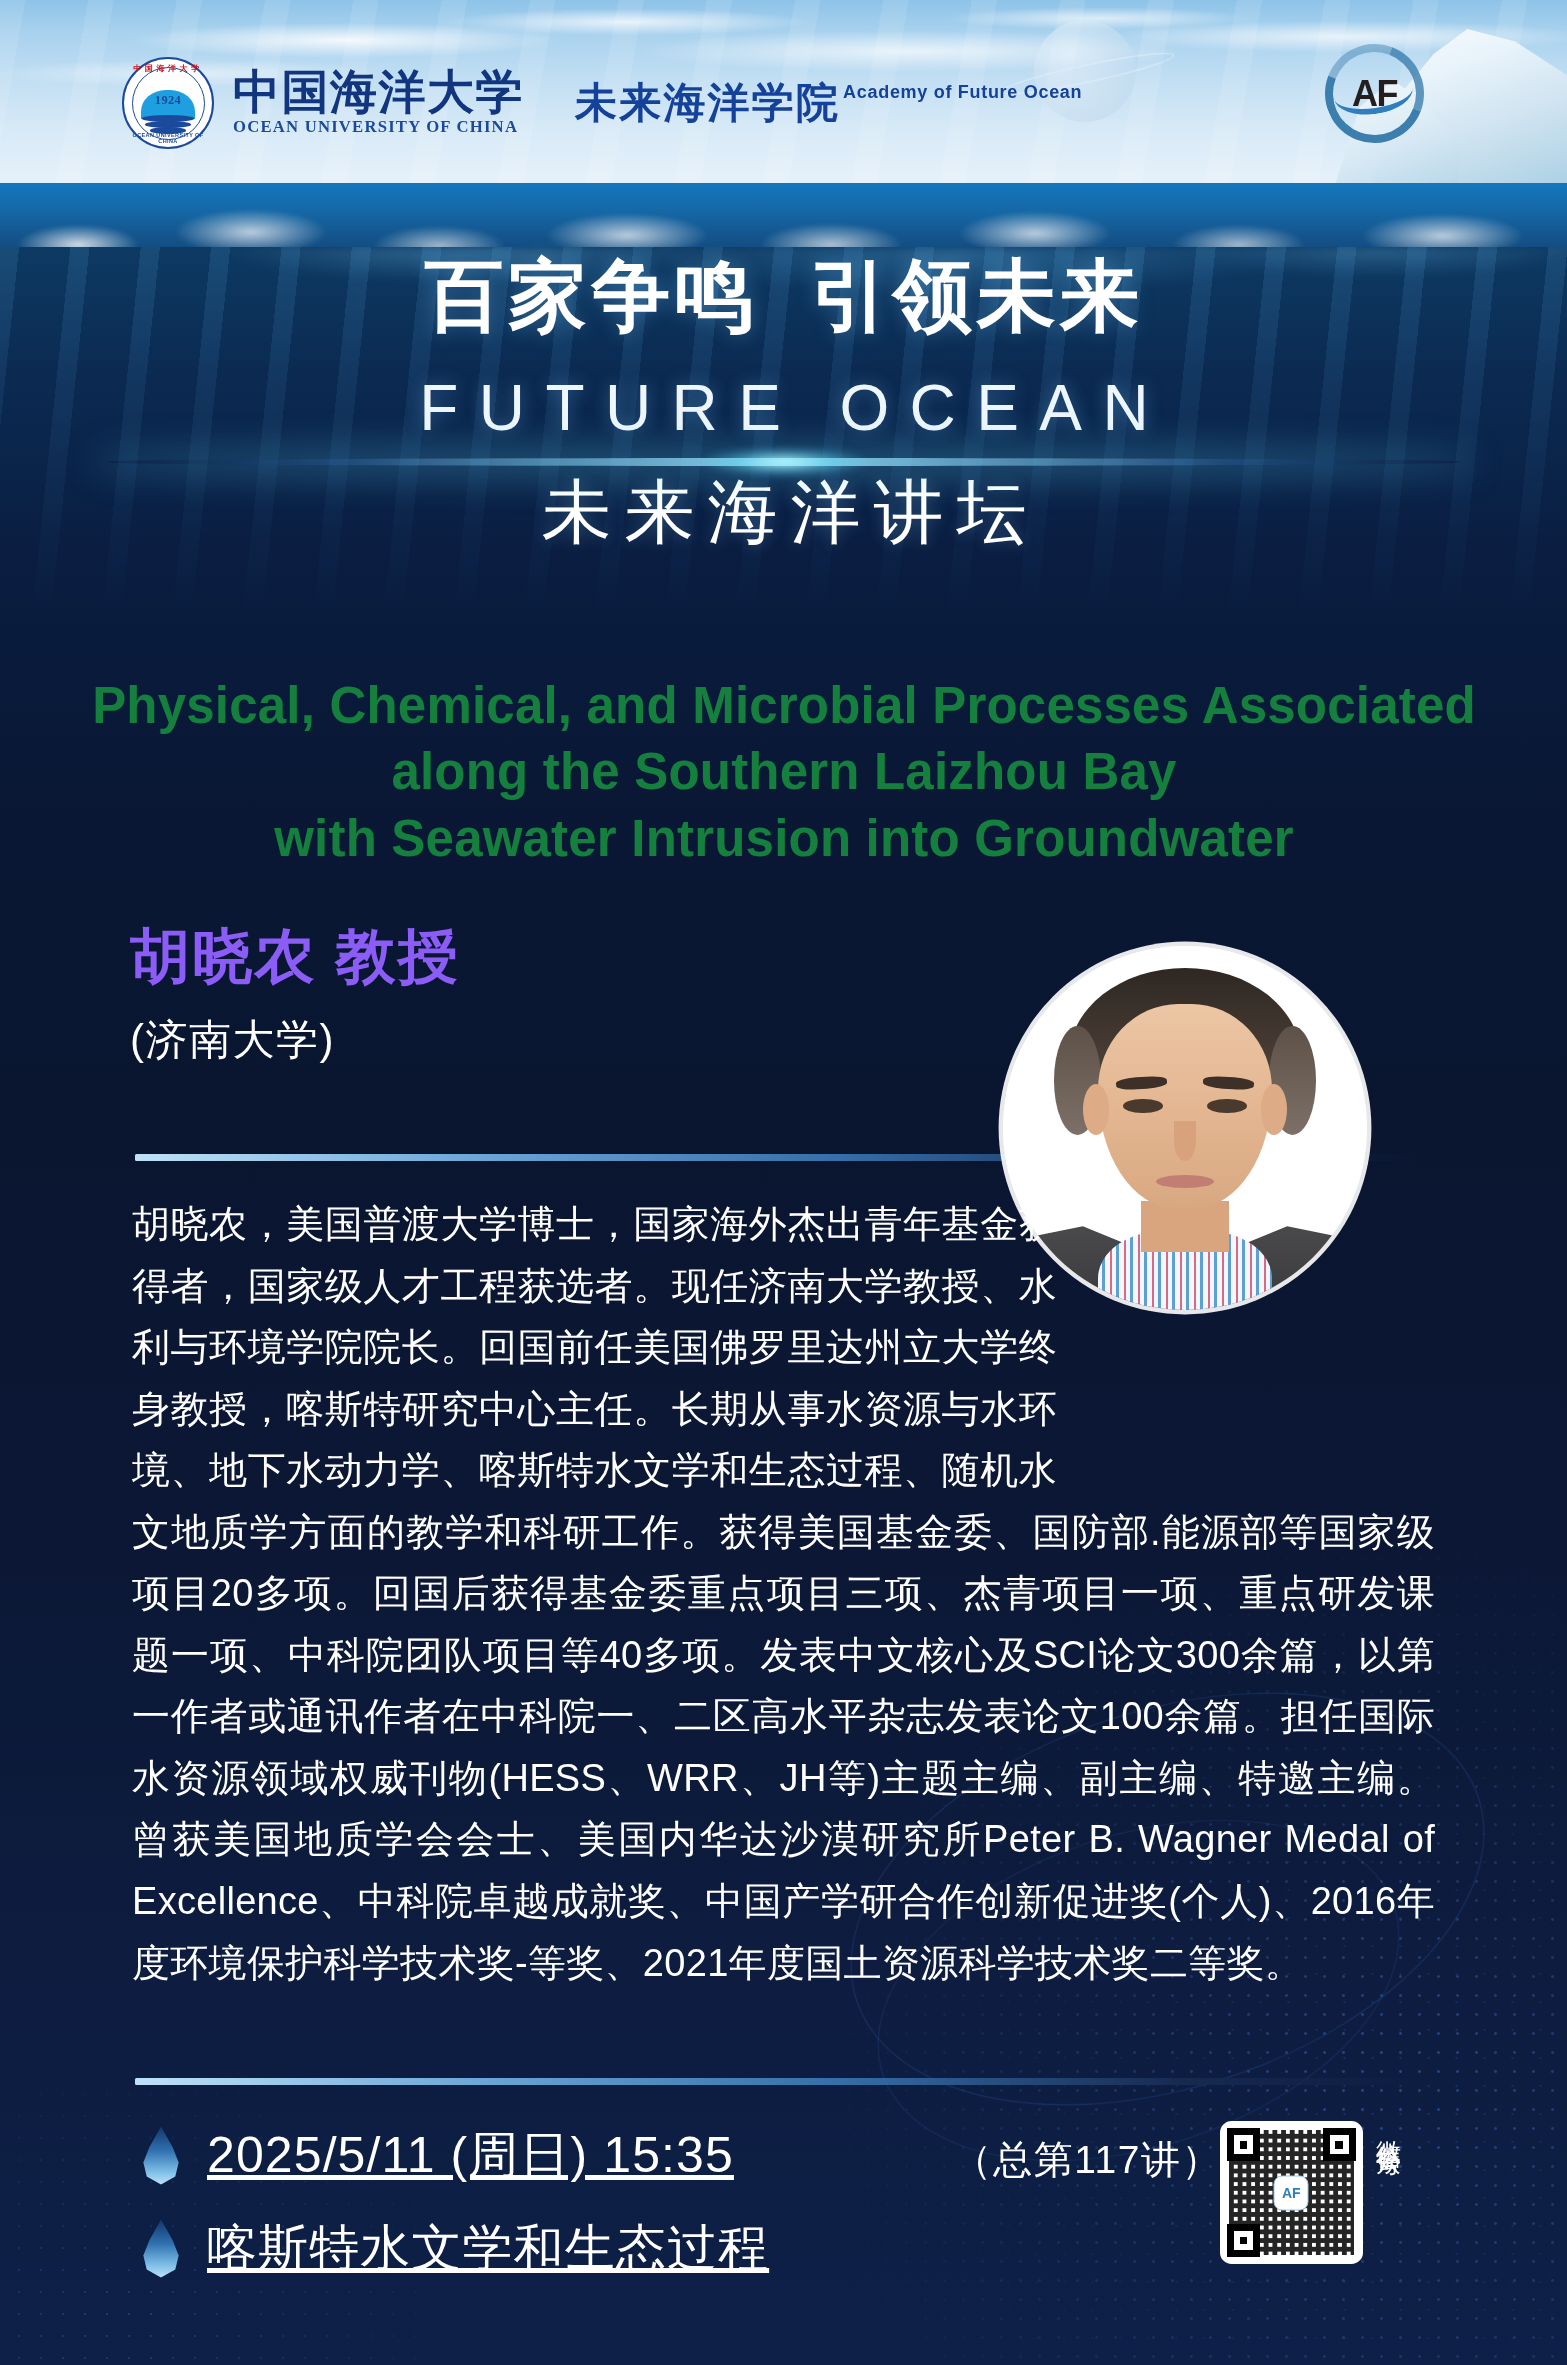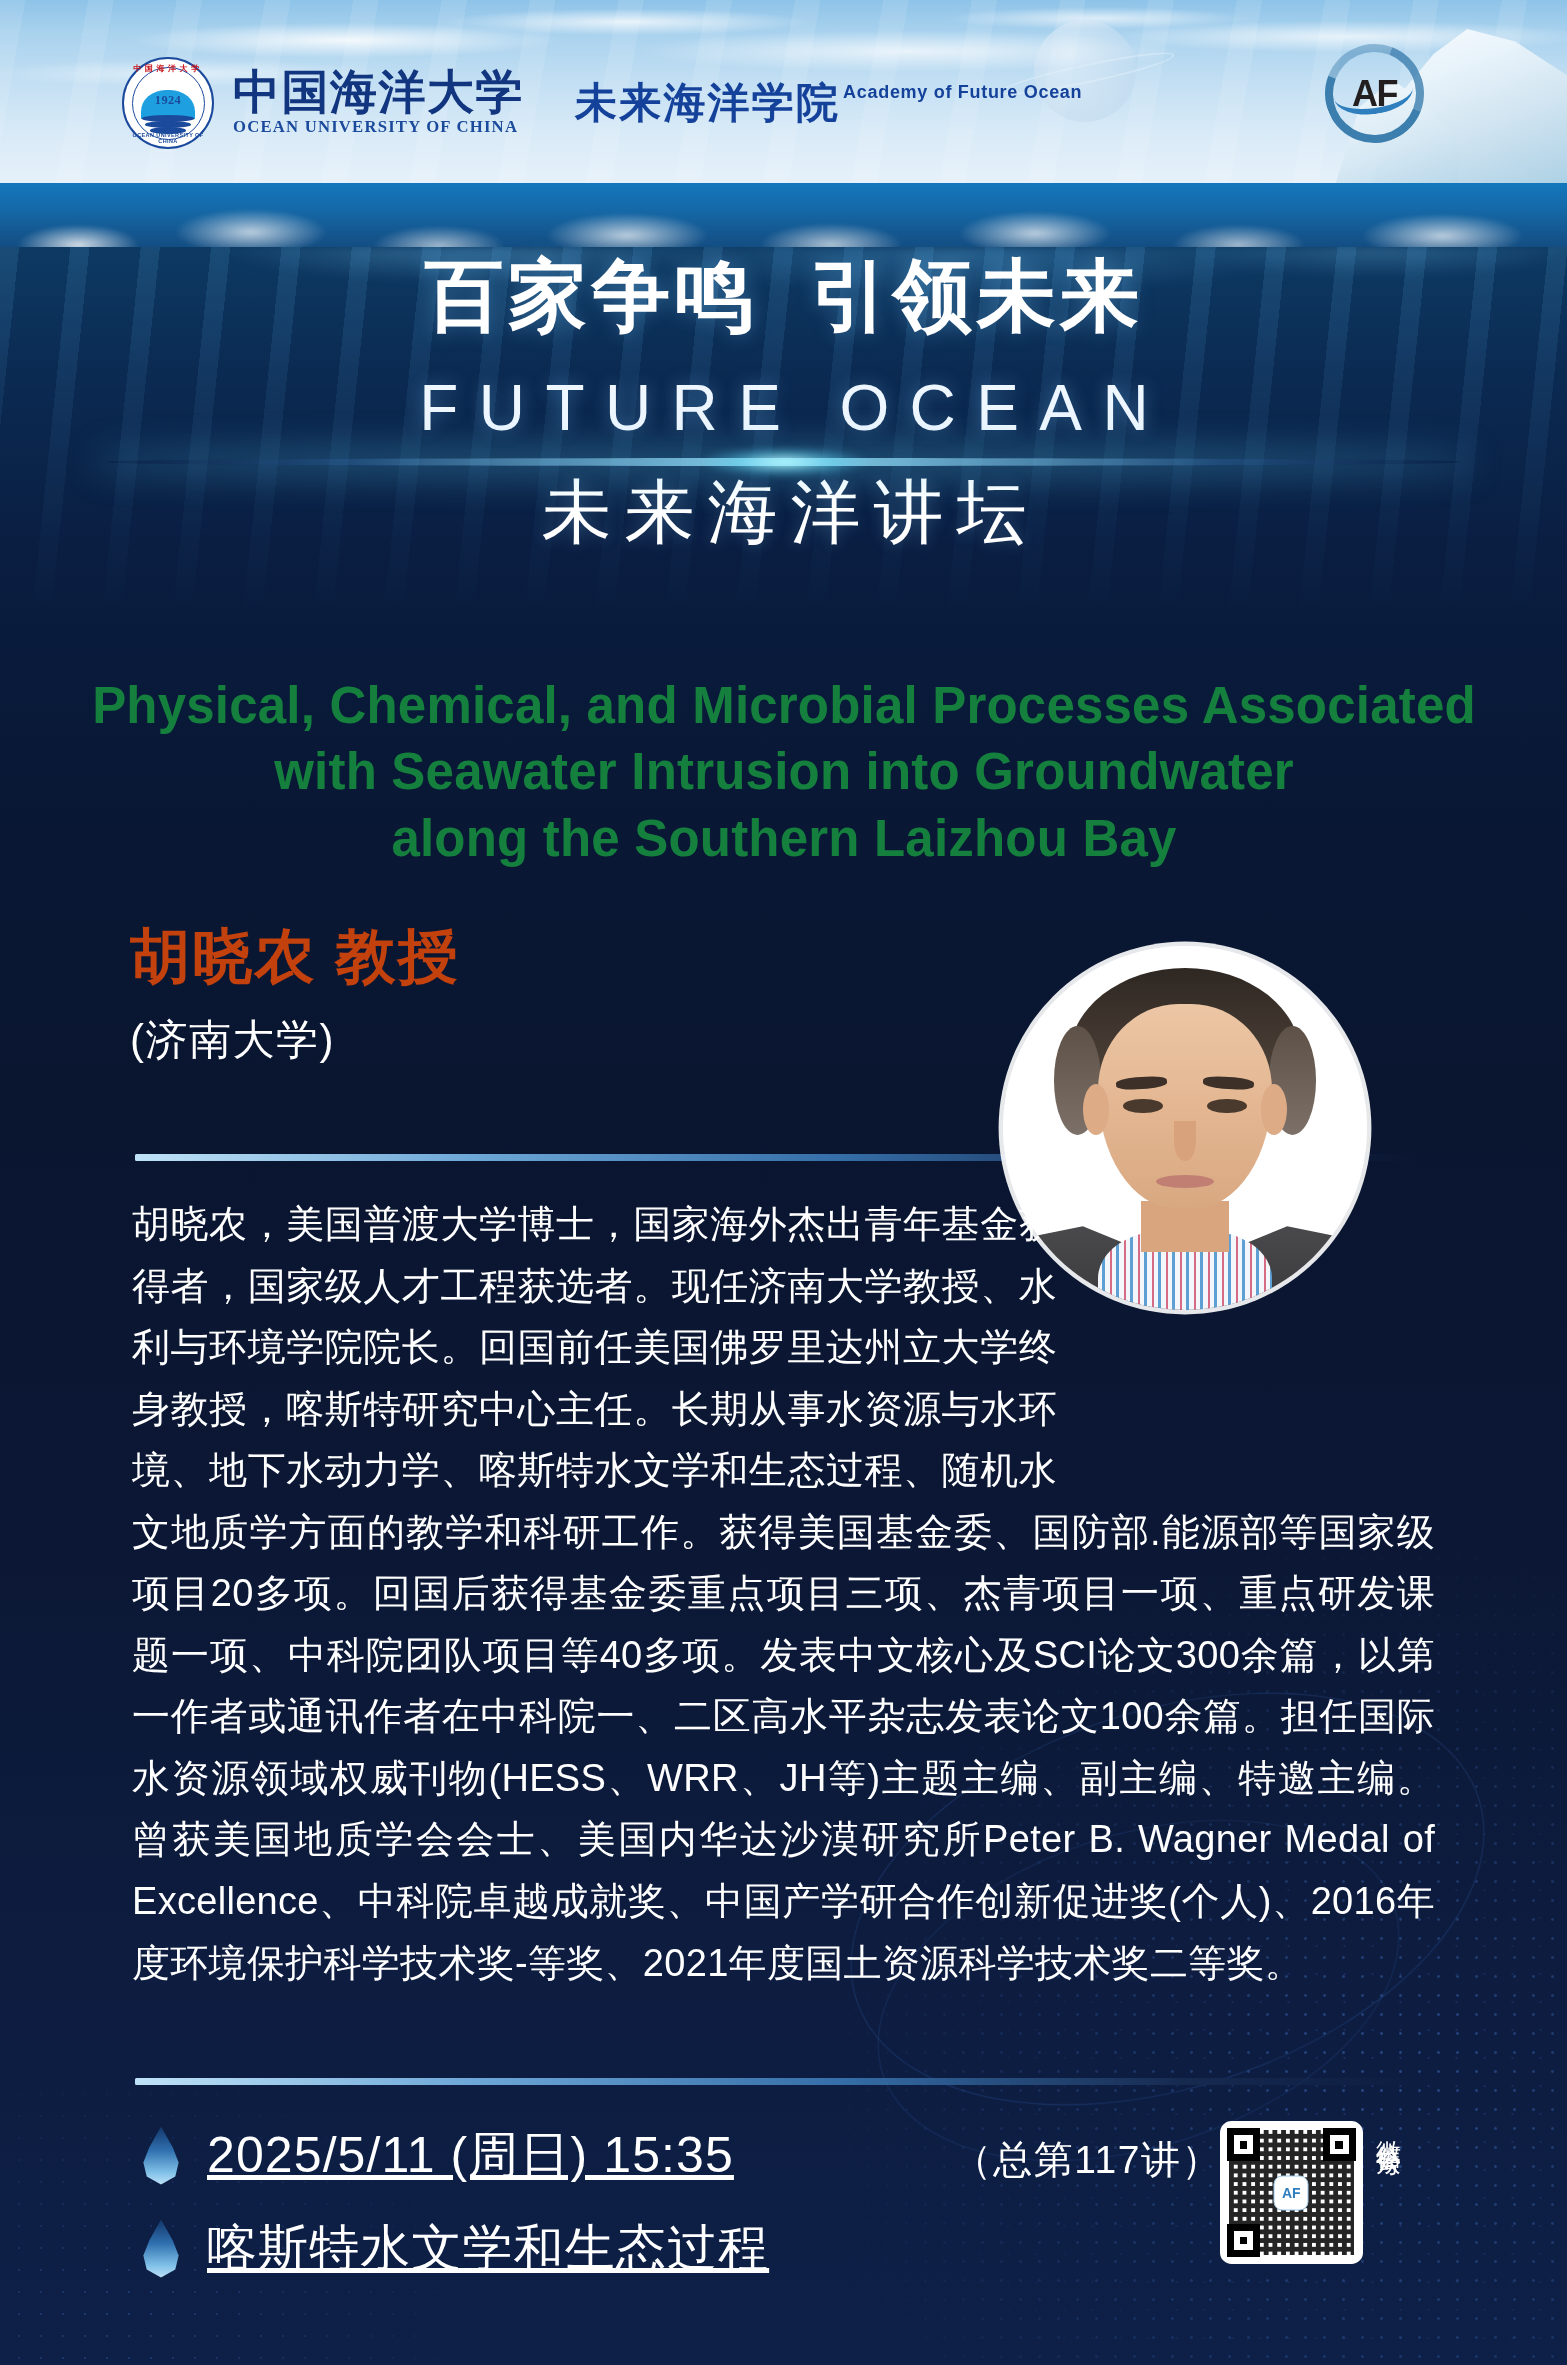--- a/index.html
+++ b/index.html
@@ -236,21 +236,21 @@
   
   .talk-title{
     position:absolute;left:29px;top:673px;width:1510px;z-index:15;text-align:center;
     color:#15803d;font-size:51px;font-weight:600;line-height:1.30;letter-spacing:0.2px;
     font-family:"Liberation Sans","DejaVu Sans",sans-serif;
   }
   .talk-title .ln{display:block;}
 
   
   .speaker-block{position:absolute;left:130px;top:924px;z-index:15;}
-  .speaker-name{color:#c2410c;font-size:60px;font-weight:700;letter-spacing:2.2px;line-height:1.1;text-align:right;}
+  .speaker-name{color:#8b5cf6;font-size:60px;font-weight:700;letter-spacing:2.2px;line-height:1.1;text-align:right;}
   .speaker-affil{margin-top:22px;color:#ffffff;font-size:42px;font-weight:400;letter-spacing:1.5px;}
 
   .portrait{
     position:absolute;left:1003px;top:946px;width:364px;height:364px;z-index:16;
     border-radius:50%;overflow:hidden;background:#ffffff;
     box-shadow:0 0 0 4.4px rgba(255,255,255,.9);
   }
   .portrait .face-wrap{position:absolute;inset:0;background:#ffffff;}
   .portrait .hair{
     position:absolute;left:18%;top:6%;width:64%;height:40%;
@@ -437,22 +437,22 @@
 
   <div class="headline">
     <div class="slogan">百家争鸣 引领未来</div>
     <div class="futureocean">FUTURE OCEAN</div>
     <div class="glowbar"></div>
     <div class="forum-cn">未来海洋讲坛</div>
   </div>
 
   <div class="talk-title">
     <span class="ln">Physical, Chemical, and Microbial Processes Associated</span>
+    <span class="ln">along the Southern Laizhou Bay</span>
     <span class="ln">with Seawater Intrusion into Groundwater</span>
-    <span class="ln">along the Southern Laizhou Bay</span>
   </div>
 
   <div class="speaker-block">
     <div class="speaker-name">胡晓农 教授</div>
     <div class="speaker-affil">(济南大学)</div>
   </div>
 
   <div class="portrait">
     <div class="face-wrap">
       <div class="suit"></div>

